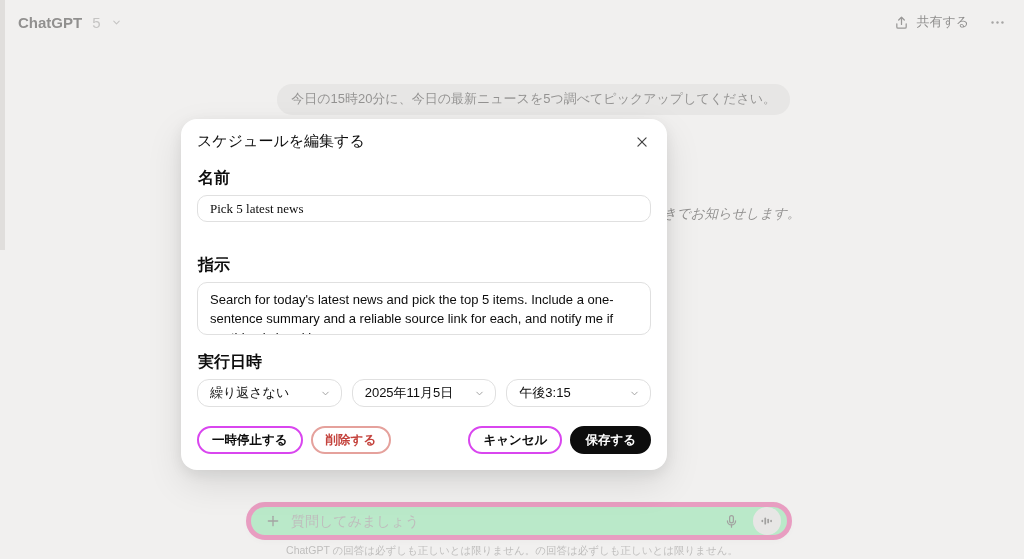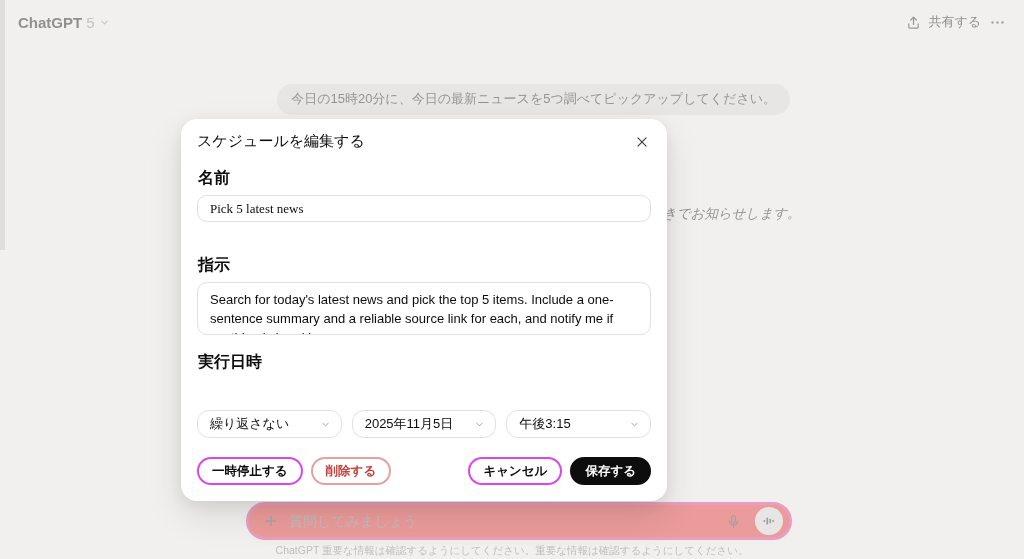--- a/index.html
+++ b/index.html
@@ -4,52 +4,52 @@
 <style>
   * { margin:0; padding:0; box-sizing:border-box; }
   html,body { width:1024px; height:559px; }
   body { font-family:"Liberation Sans", sans-serif; background:#fff; overflow:hidden; }
   .stage { position:relative; width:1024px; height:559px; background:#fff; overflow:hidden; }
 
   
   .bg-layer { position:absolute; inset:0; }
   .side-sliver { position:absolute; left:0; top:0; width:5px; height:250px; background:#d9d8d6; }
   .topbar { position:absolute; top:0; left:0; right:0; height:44px; display:flex; align-items:center; justify-content:space-between; padding:0 18px 0 18px; }
-  .topbar-left { display:flex; align-items:center; gap:4px; cursor:pointer; }
+  .topbar-left { display:flex; align-items:center; gap:10px; cursor:pointer; }
   .app-name { font-size:15px; font-weight:600; color:#2a2a2a; }
   .app-version { font-size:15px; color:#9d9d9d; }
   .chev { color:#9d9d9d; display:flex; align-items:center; }
-  .topbar-right { display:flex; align-items:flex-end; gap:8px; }
+  .topbar-right { display:flex; align-items:flex-end; gap:20px; }
   .share-btn { display:flex; align-items:center; gap:7px; font-size:13px; color:#1f1f1f; cursor:pointer; }
   .icon { display:flex; align-items:center; justify-content:center; color:#3f3f3f; }
   .dots-btn { color:#5a5a5a; cursor:pointer; display:flex; }
 
   .user-bubble { position:absolute; top:84px; right:234px; background:#e9e9e9; border-radius:15px; padding:6px 14px 7px 14px; font-size:13px; color:#303030; }
   .assistant-fragment { position:absolute; left:663px; top:205px; font-size:13.5px; color:#2c2c2c;font-style:italic; }
 
-  .composer { position:absolute; left:246px; top:502px; width:546px; height:38px; background:#ef4444; border:3px solid #ec4899; border-radius:19px; box-shadow:0 2px 6px rgba(0,0,0,0.04); display:flex; align-items:center; padding:0 6px 0 14px; gap:10px; }
+  .composer { position:absolute; left:246px; top:502px; width:546px; height:38px; background:#86efac; border:5px solid #ec4899; border-radius:19px; box-shadow:0 2px 6px rgba(0,0,0,0.04); display:flex; align-items:center; padding:0 6px 0 14px; gap:10px; }
   .composer input { flex:1; border:none; outline:none; font-size:14px; color:#303030; background:transparent; font-family:"Liberation Sans", sans-serif; }
   .composer input::placeholder { color:#8f8f8f; }
   .mic-btn { color:#4f4f4f; cursor:pointer; display:flex; padding:4px; }
   .voice-btn { width:28px; height:28px; border-radius:50%; background:#e9e9e9; display:flex; align-items:center; justify-content:center; color:#4f4f4f; cursor:pointer; }
   .footer-note { position:absolute; left:0; right:0; top:544px; text-align:center; font-size:10.5px; color:#8f8f8f; }
 
   
   .scrim { position:absolute; inset:0; background:rgba(229,227,225,0.55); }
 
   
   .modal { position:absolute; left:181px; top:119px; width:486px; background:#fff; border-radius:16px; box-shadow:0 4px 14px rgba(0,0,0,0.07), 0 14px 36px rgba(0,0,0,0.10); padding:13px 16px 16px 16px; }
   .modal-header { display:flex; align-items:flex-end; justify-content:space-between; margin-bottom:13px; }
   .modal-title { font-size:15px; font-weight:500; color:#0d0d0d; }
   .close-btn { color:#3f3f3f; cursor:pointer; display:flex; padding:2px; }
   .field-label { font-size:16px; font-weight:700; color:#0d0d0d; margin:17px 0 6px 1px; }
   .text-input { width:100%; height:27px; border:1px solid #e0e0e0; border-radius:10px; padding:0 12px; font-size:13px; color:#0d0d0d; outline:none; margin-bottom:16px; font-family:Liberation Serif, serif; }
   .textarea { display:block; width:100%; height:53px; border:1px solid #e0e0e0; border-radius:10px; padding:8px 12px; font-size:13px; line-height:1.45; color:#0d0d0d; outline:none; resize:none; margin-bottom:13px; font-family:"Liberation Sans", sans-serif; overflow:hidden; }
   .dd-row { display:flex; gap:10px; margin-bottom:19px; }
-  .dropdown { flex:1; height:28px; border:1px solid #e0e0e0; border-radius:12px; display:flex; align-items:center; justify-content:space-between; padding:0 10px 0 12px; font-size:13px; color:#0d0d0d; cursor:pointer; background:#fff;margin-top:31px; }
+  .dropdown { flex:1; height:28px; border:1px solid #e0e0e0; border-radius:12px; display:flex; align-items:center; justify-content:space-between; padding:0 10px 0 12px; font-size:13px; color:#0d0d0d; cursor:pointer; background:#fff; }
   .dd-chevron { color:#9a9a9a; display:flex; }
   .btn-row { display:flex; align-items:center; gap:8px; }
   .spacer { flex:1; }
   .btn { height:28px; padding:0 13px; border-radius:999px; font-size:12.5px; font-weight:600; display:flex; align-items:center; background:#fff; border:2px solid #d946ef; color:#0d0d0d; cursor:pointer; font-family:"Liberation Sans", sans-serif; }
   .btn-danger { border-color:#e5a19c; color:#c4423c; }
   .btn-primary { background:#0d0d0d; border-color:#0d0d0d; color:#fff; }
 </style>
 </head>
 <body>
 
@@ -110,21 +110,21 @@
       <span class="voice-btn">
         <svg width="14" height="14" viewBox="0 0 24 24" fill="currentColor">
             <rect x="2.5" y="10" width="3" height="4" rx="1.5"></rect>
             <rect x="7.5" y="6" width="3" height="12" rx="1.5"></rect>
             <rect x="12.5" y="8" width="3" height="8" rx="1.5"></rect>
             <rect x="17.5" y="10" width="3" height="4" rx="1.5"></rect>
           </svg>
       </span>
     </div>
 
-    <div class="footer-note">ChatGPT 重要な情報は確認するようにしてください。重要な情報は確認するようにしてください。</div>
+    <div class="footer-note">ChatGPT の回答は必ずしも正しいとは限りません。の回答は必ずしも正しいとは限りません。</div>
   </div>
 
   <div class="scrim"></div>
 
   <div class="modal">
     <div class="modal-header">
       <div class="modal-title">スケジュールを編集する</div>
       <span class="close-btn">
         <svg width="14" height="14" viewBox="0 0 24 24" fill="none" stroke="currentColor" stroke-width="2" stroke-linecap="round">
             <path d="M5 5l14 14"></path>

